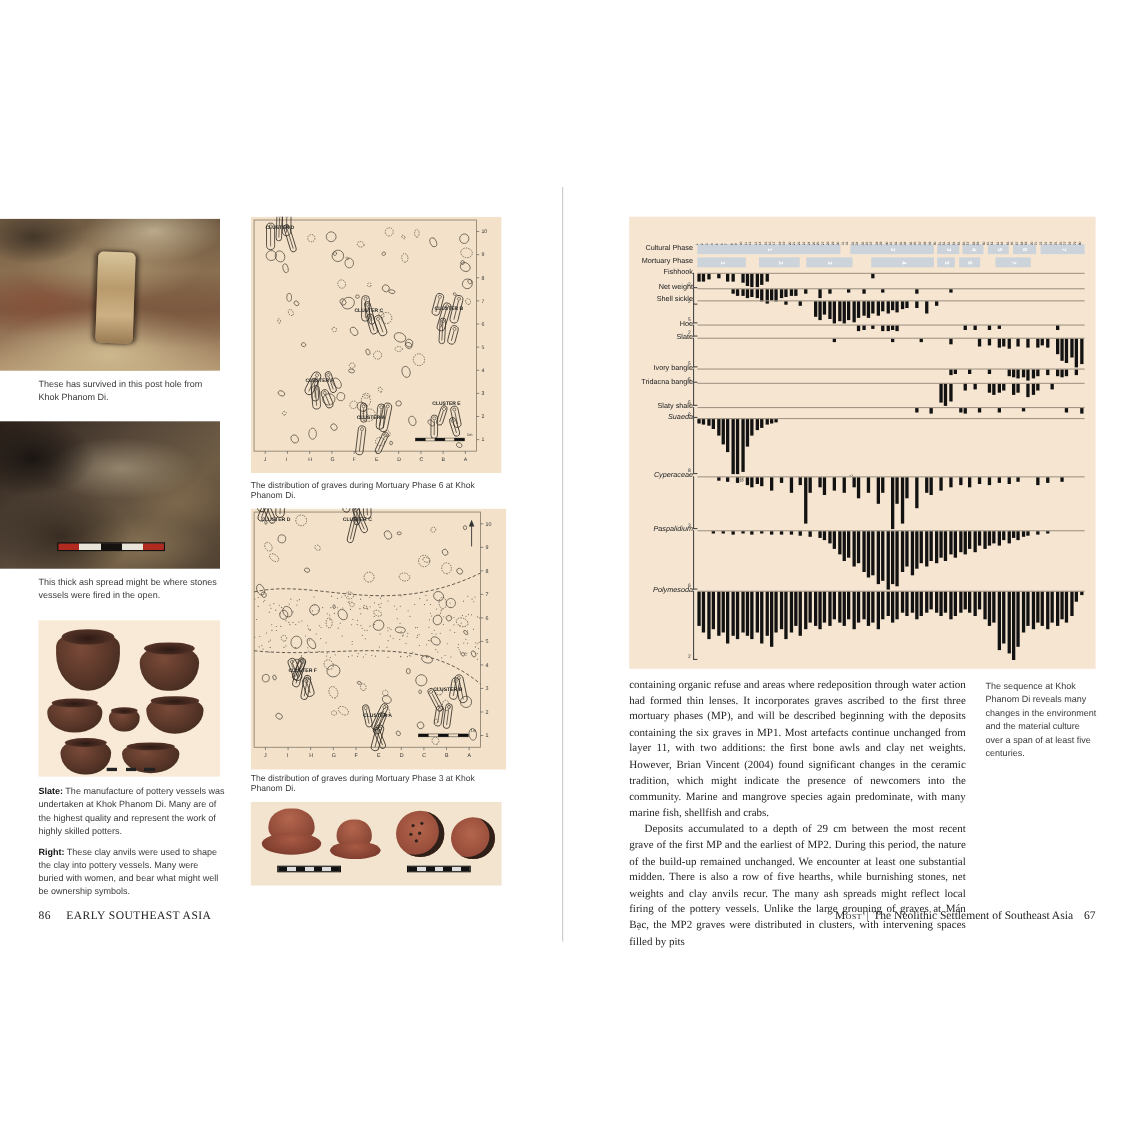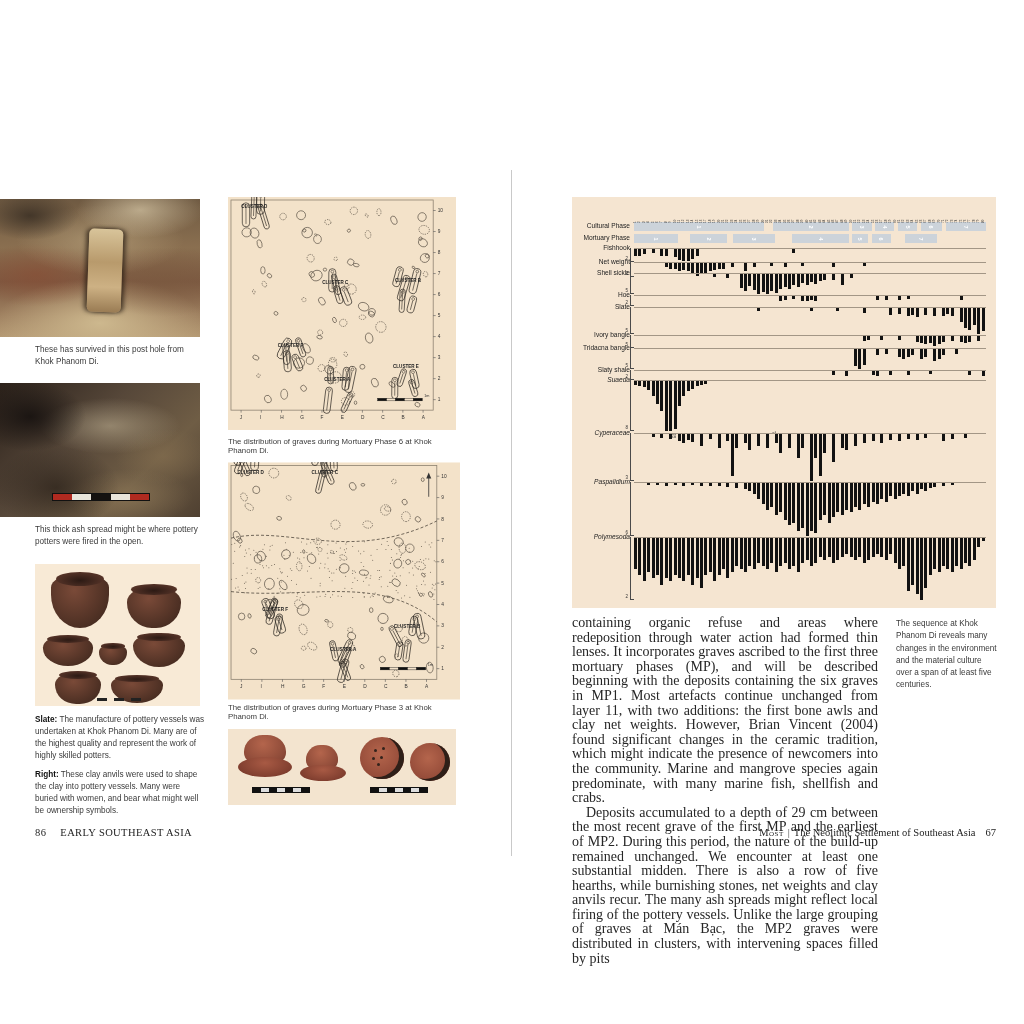--- a/index.html
+++ b/index.html
@@ -83,21 +83,21 @@
   .pbox span{position:absolute;left:50%;top:50%;transform:translate(-50%,-50%) rotate(90deg);
     font-size:5.5px;font-weight:bold;color:#fff;}
   .baseline{position:absolute;left:62px;width:352px;height:1px;background:#a39686;}
   .bar{position:absolute;width:3px;background:#121212;}
   .mini-axis{position:absolute;width:3px;border-left:1px solid #4a4a4a;border-bottom:1px solid #4a4a4a;}
   .mini-scale{position:absolute;font-size:4.5px;color:#333;width:10px;text-align:right;}
   .top-tick{position:absolute;font-size:6px;color:#333;transform:rotate(-90deg) scale(.5);
     transform-origin:left bottom;white-space:nowrap;}
   .ann{position:absolute;font-size:4.5px;color:#333;writing-mode:vertical-rl;letter-spacing:0;}
   
-  .body-serif{font-family:"Liberation Serif",serif;font-size:14px;line-height:14.6px;
+  .body-serif{font-family:"Liberation Serif",serif;font-size:10px;line-height:14.6px;
     text-align:justify;color:#262626;}
   #body-col{left:572px;top:616px;width:306px;}
   #body-col p{margin:0;}
   #body-col p+p{text-indent:14px;}
   #side-cap{left:896px;top:618px;width:102px;font-size:8.2px;line-height:1.5;color:#3a3a3a;}
   
   .footer{font-family:"Liberation Serif",serif;font-size:10.5px;color:#222;}
   #footer-left{left:35px;top:827px;letter-spacing:.4px;}
   #footer-left .num{margin-right:14px;}
   #footer-right{left:600px;top:827px;width:396px;text-align:right;}
@@ -111,21 +111,21 @@
 <div id="gutter" class="abs"></div>
 
 <div id="photo-posthole" class="abs photo">
   <div id="wood-streak" class="abs"></div>
 </div>
 <div id="cap-posthole" class="abs cap">These has survived in this post hole from Khok Phanom Di.</div>
 
 <div id="photo-ash" class="abs photo">
   <div id="ash-scalebar" class="abs"></div>
 </div>
-<div id="cap-ash" class="abs cap">This thick ash spread might be where pottery potters were fired in the open.</div>
+<div id="cap-ash" class="abs cap">This thick ash spread might be where stones vessels were fired in the open.</div>
 
 <div id="pottery-panel" class="abs">
   <div class="vessel" id="v1">
       <div class="rim"></div>
     </div>
   <div class="vessel" id="v2">
       <div class="rim"></div>
     </div>
   <div class="vessel" id="v3">
       <div class="rim"></div>

